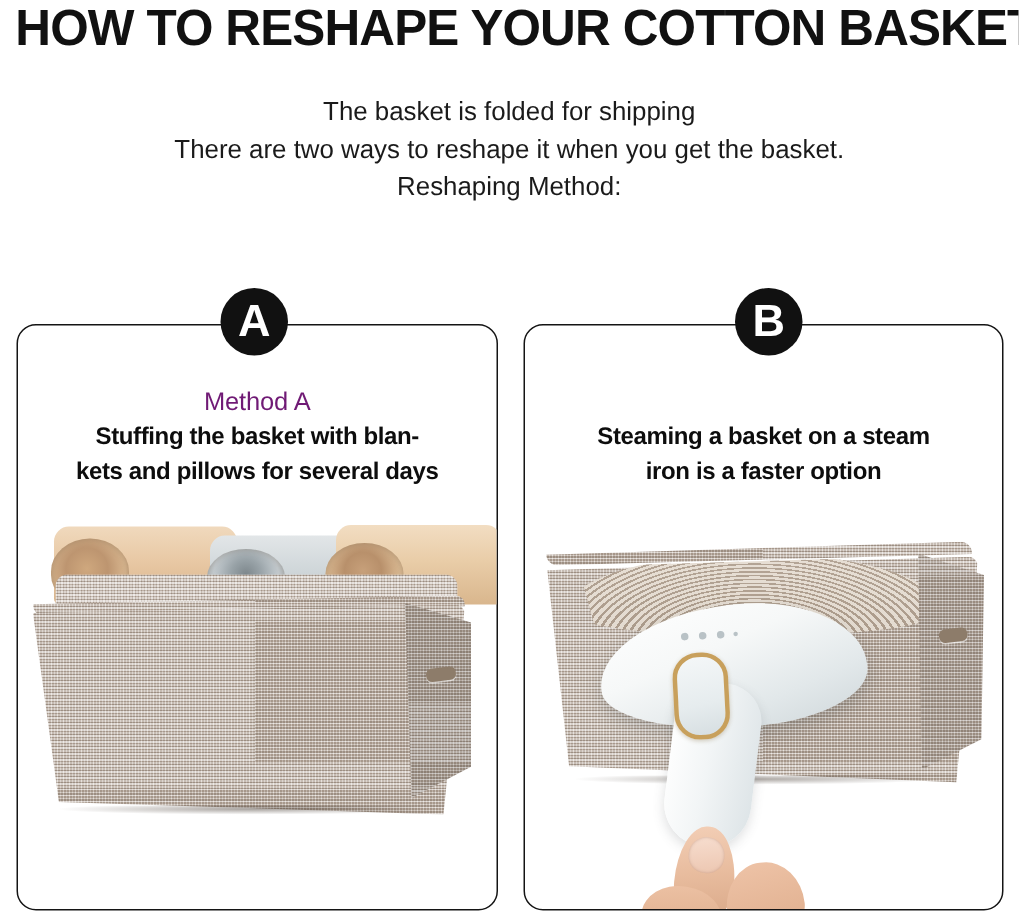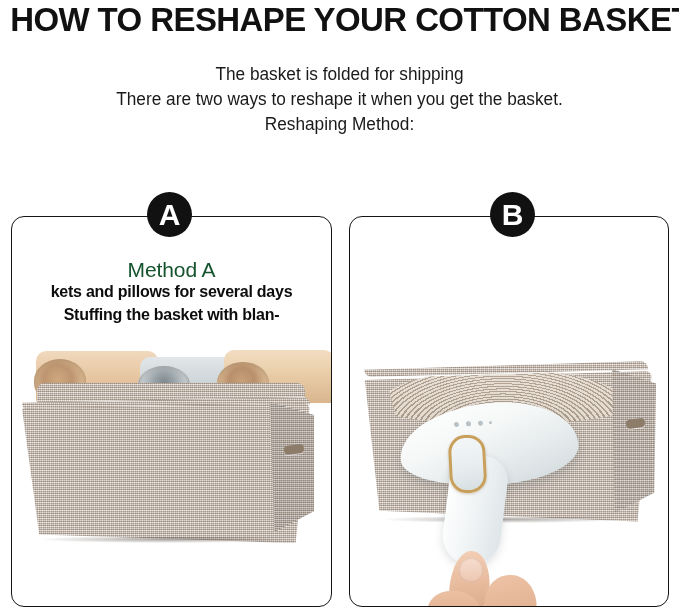--- a/index.html
+++ b/index.html
@@ -46,21 +46,21 @@
     width:45px; height:45px; border-radius:50%;
     background:#111111; color:#ffffff;
     font-size:30px; font-weight:700; line-height:45px;
     text-align:center; z-index:5;
   }
   .badge-a { left:147px; }
   .badge-b { left:490px; }
 
   .method-name {
     position:absolute; left:0; top:41px; width:100%;
-    text-align:center; font-size:21px; font-weight:500; color:#14532d;
+    text-align:center; font-size:17px; font-weight:500; color:#701a75;
     letter-spacing:-0.1px;
   }
   .method-desc {
     position:absolute; left:0; top:63px; width:100%;
     text-align:center; font-size:16px; font-weight:700; color:#0d0d0d;
     line-height:23px; letter-spacing:-0.25px;
   }
   .method-desc div { white-space:nowrap; }
 
   
@@ -262,22 +262,22 @@
 
   <div class="panels">
 
     <div class="badge badge-a">A</div>
 
     <div class="panel panel-a">
 
       <div class="method-name">Method A</div>
 
       <div class="method-desc">
+        <div>Stuffing the basket with blan-</div>
         <div>kets and pillows for several days</div>
-        <div>Stuffing the basket with blan-</div>
       </div>
 
       <div class="art-a">
 
         <div class="a-rolls">
           <div class="roll roll-1"></div>
           <div class="roll-core roll-1b"></div>
           <div class="roll roll-2"></div>
           <div class="roll-core roll-2b"></div>
           <div class="roll roll-3"></div>
@@ -295,20 +295,22 @@
 
       </div>
     </div>
 
     <div class="badge badge-b">B</div>
 
     <div class="panel panel-b">
 
 
       <div class="method-desc">
+        <div>Steaming a basket on a steam</div>
+        <div>iron is a faster option</div>
       </div>
 
       <div class="art-b">
 
         <div class="basket-b">
           <div class="bb-rimtop weave"></div>
           <div class="bb-body weave"></div>
           <div class="bb-inner"></div>
           <div class="bb-side weave"></div>
           <div class="bb-handle"></div>

